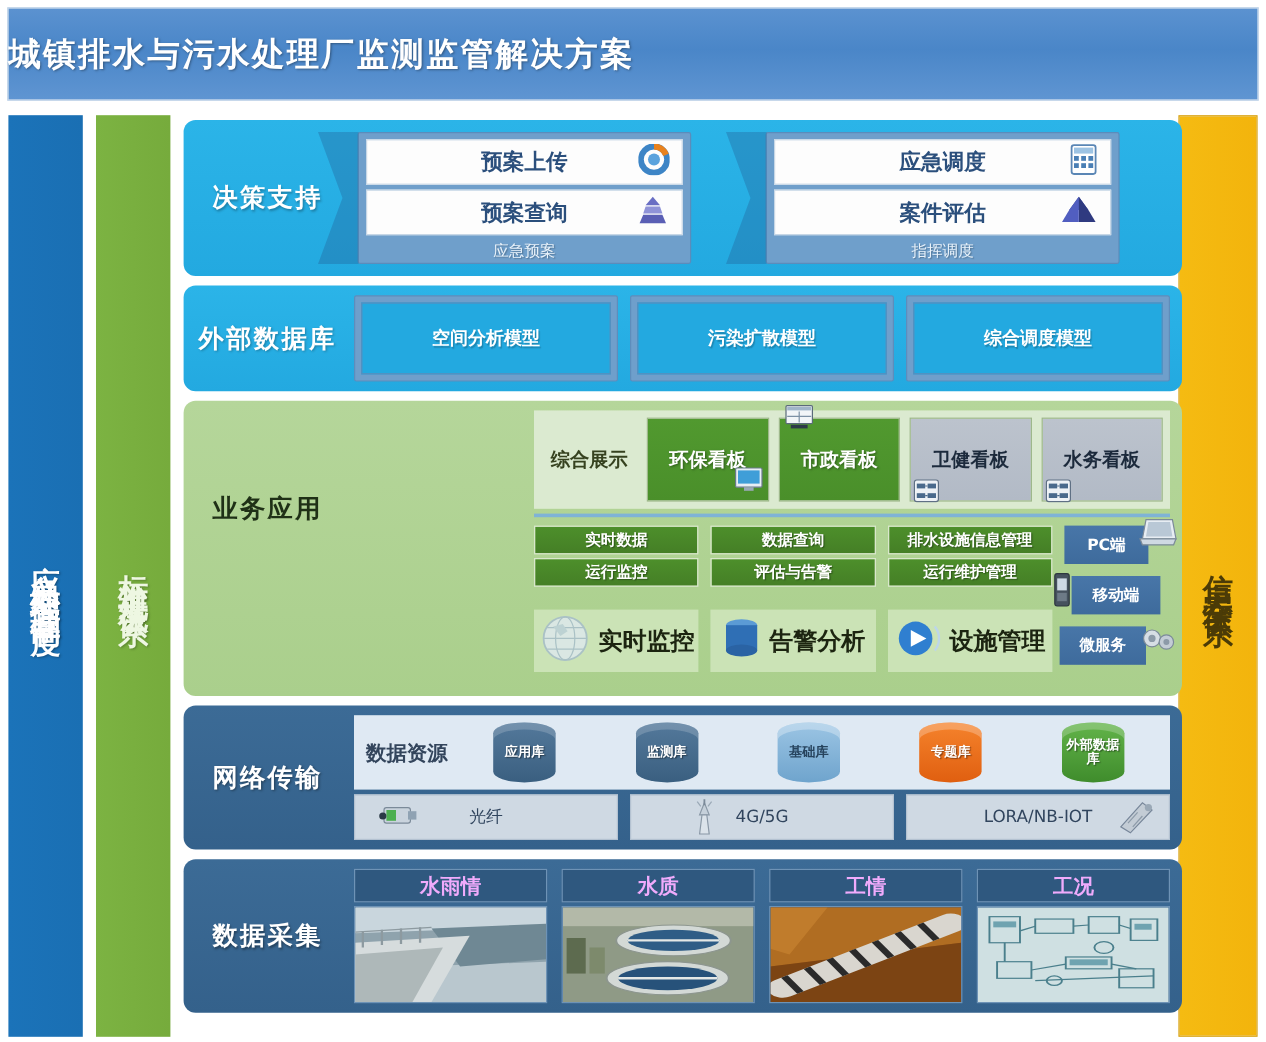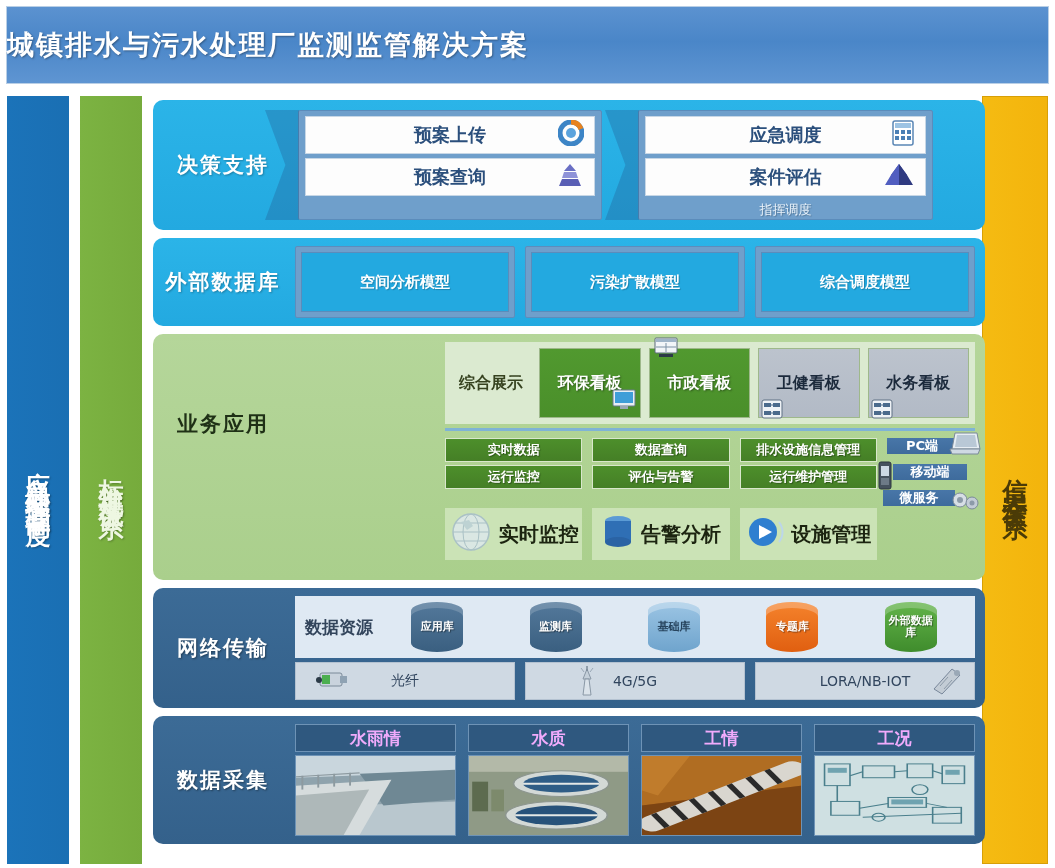--- a/index.html
+++ b/index.html
@@ -53,21 +53,21 @@
     height:130px;
     background:linear-gradient(180deg,#2bb4e8 0%, #23a9e0 100%);
     border-radius:10px;
   }
   #layer-decision .layer-label { color:#ffffff; text-shadow:1px 1px 2px rgba(0,0,0,.28); }
   .dec-group {
     position:absolute; top:10px; height:110px;
     background:#6f9fcb; border:1px solid #5b8cbb; border-radius:2px;
     padding:5px 6px 0 6px;
   }
-  #dec-group-1 { left:145px; width:304px; }
+  #dec-group-1 { left:145px; width:278px; }
   #dec-group-2 { left:485px; width:295px; }
   .dec-row {
     height:38px; background:#fdfdfd; border:1px solid #c7d7e6;
     display:flex; align-items:center; justify-content:center;
     position:relative; margin-bottom:4px;
   }
   .dec-row-text { color:#2b4f7c; font-size:18px; font-weight:bold; }
   .dec-group-cap {
     text-align:center; color:#e9f2fa; font-size:13px; line-height:20px;
     text-shadow:1px 1px 1px rgba(0,0,0,.25);
@@ -140,21 +140,21 @@
   .biz-chip span { color:#ffffff; font-size:13px; font-weight:bold;
                    text-shadow:1px 1px 1px rgba(0,0,0,.35); }
   .biz-feature {
     flex:1; background:#cbe3b6; margin-top:16px;
     display:flex; align-items:center; justify-content:center; gap:6px; position:relative;
   }
   .biz-feature span.txt { color:#1c2410; font-size:20px; font-weight:bold; }
 
   .biz-clients { position:absolute; right:8px; top:104px; width:98px; height:122px; }
   .client-badge {
-    position:relative; height:16px; margin-bottom:10px;
+    position:relative; height:32px; margin-bottom:10px;
     background:linear-gradient(180deg,#4876a8,#3e6b9c);
     display:flex; align-items:center; justify-content:center;
   }
   .client-badge span.txt { color:#ffffff; font-size:13px; font-weight:bold; }
   #client-0 { width:70px; margin-left:8px; }
   #client-1 { width:74px; margin-left:14px; }
   #client-2 { width:72px; margin-left:4px; }
 
   
   #layer-network {
@@ -242,20 +242,21 @@
       <div class="dec-row">
         <span class="dec-row-text">预案查询</span>
         <span class="dec-icon">
           <svg width="28" height="24" viewBox="0 0 28 24">
             <polygon points="14,1 20,8 8,8" fill="#6a6fc4"></polygon>
             <polygon points="8,9 20,9 22,15 6,15" fill="#8f93d8"></polygon>
             <polygon points="6,16 22,16 25,23 3,23" fill="#5a5fb5"></polygon>
           </svg>
         </span>
       </div>
+      <div class="dec-group-cap">应急预案</div>
     </div>
 
     <div class="dec-group" id="dec-group-2">
       <div class="dec-row">
         <span class="dec-row-text">应急调度</span>
         <span class="dec-icon">
           <svg width="24" height="26" viewBox="0 0 24 26">
             <rect x="2" y="1" width="20" height="24" rx="2" fill="#ffffff" stroke="#5a86b5" stroke-width="1.5"></rect>
             <rect x="4" y="3" width="16" height="5" fill="#9dc3e3"></rect>
             <g fill="#4a7fb5">

